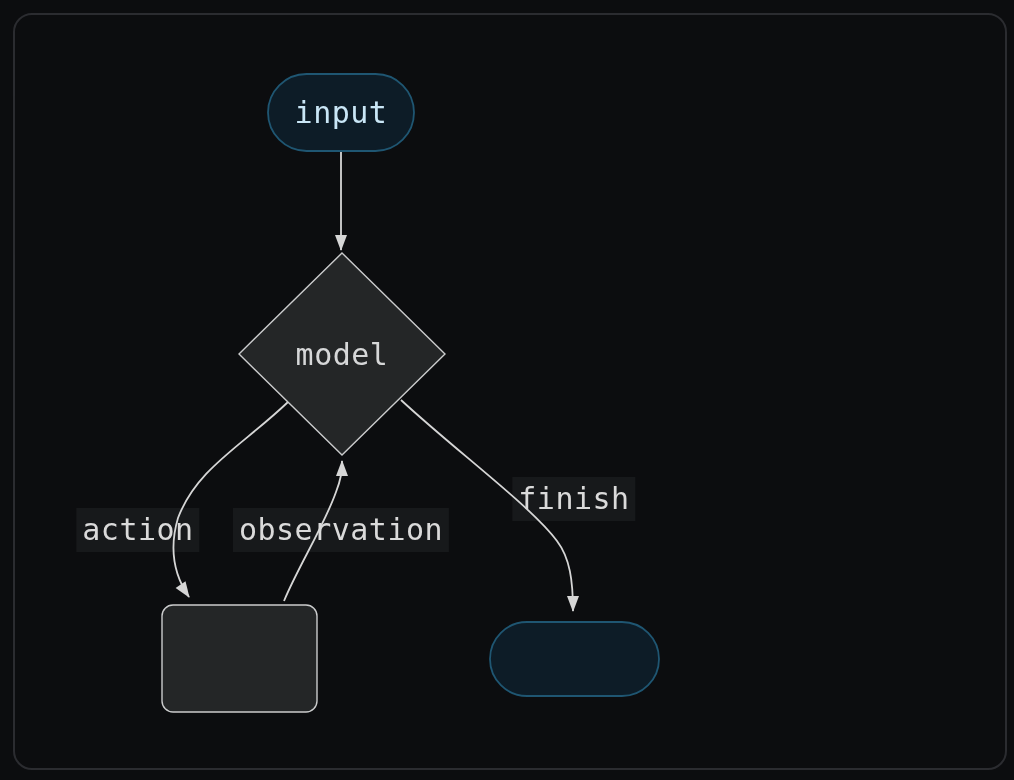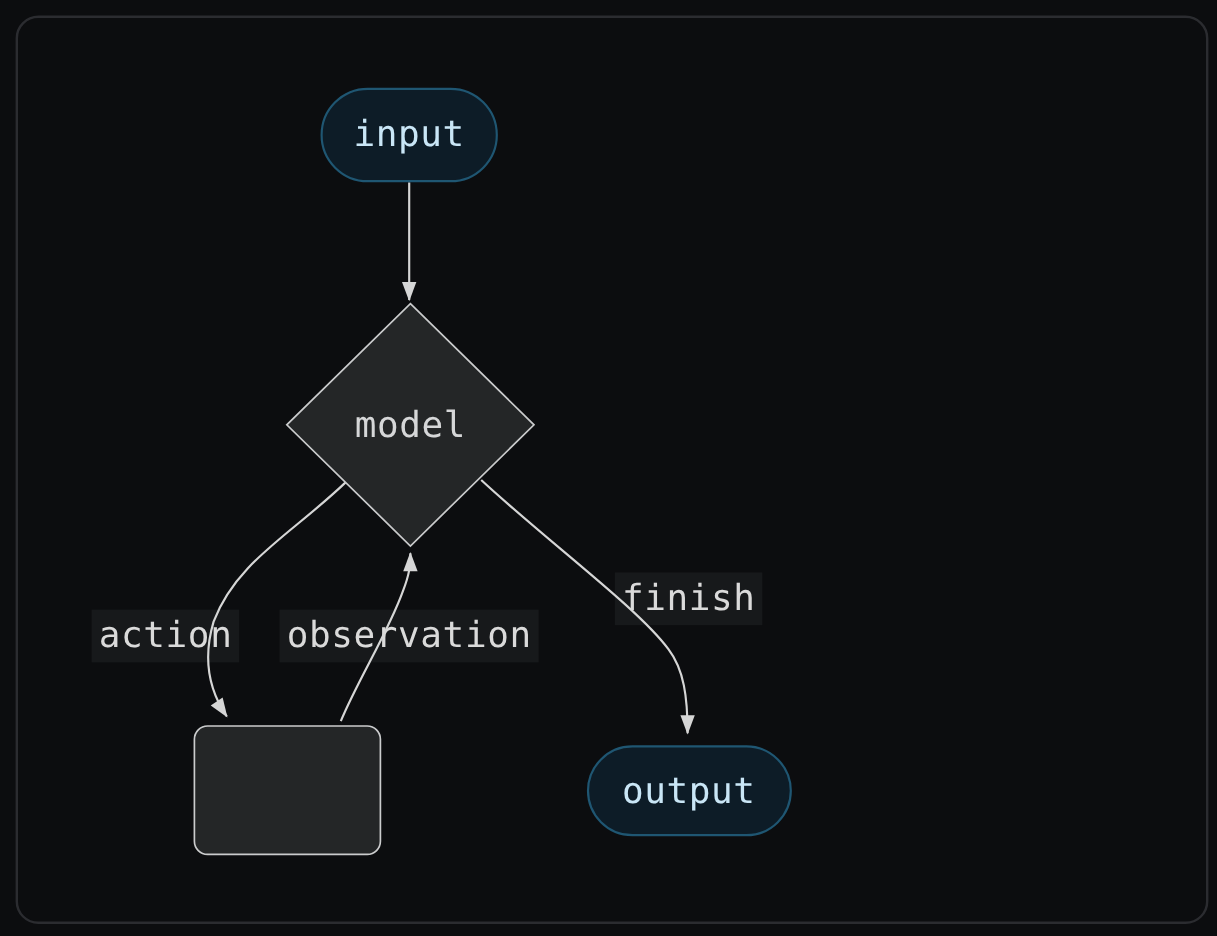--- a/index.html
+++ b/index.html
@@ -71,21 +71,20 @@
     <rect x="162" y="605" width="155" height="107" rx="11" ry="11" fill="#242627" stroke="#cbcccd" stroke-width="1.4"></rect>
 
     <rect x="490" y="622" width="169" height="74" rx="37" ry="37" fill="#0d1c27" stroke="#1f5672" stroke-width="1.8"></rect>
   </svg>
 
   <div class="overlay-label node-label-accent" style="left:341px; top:113px;">input</div>
 
   <div class="overlay-label" style="left:342px; top:355px;">model</div>
 
 
-  <div class="overlay-label node-label-accent" style="left:574px; top:660px;">output</div>
 
   <div class="overlay-label edge-label" style="left:138px; top:530px;">action</div>
 
   <div class="overlay-label edge-label" style="left:341px; top:530px;">observation</div>
 
   <div class="overlay-label edge-label" style="left:574px; top:499px;">finish</div>
 
 </div>
 
 </body></html>

